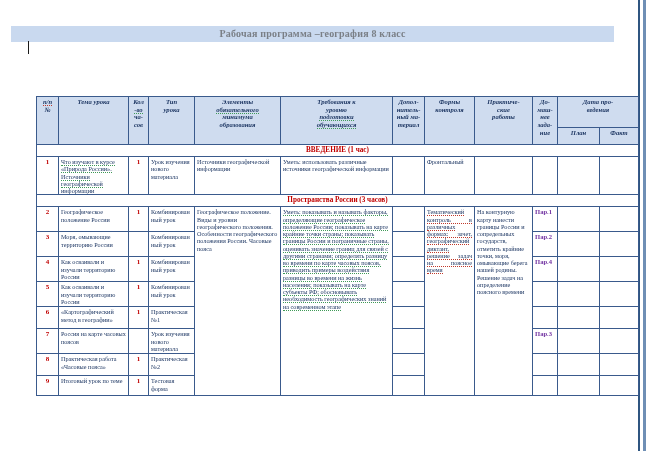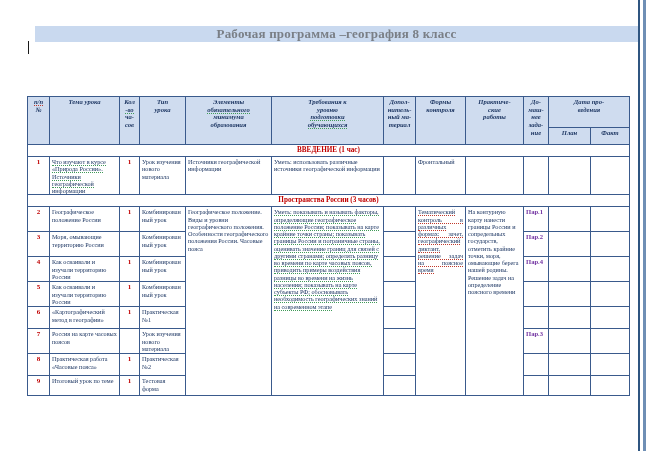--- a/index.html
+++ b/index.html
@@ -32,46 +32,46 @@
     position: absolute;
     top: 0; left: 646px;
     width: 4px; height: 451px;
     background: #ffffff;
   }
 
   
   .doc-title {
     position: absolute;
     top: 26px;
-    left: 35px;
+    left: 11px;
     width: 603px;
     height: 16px;
     background: #c9d9ef;
     color: #7a7f86;
-    font-size: 13px;
+    font-size: 10px;
     font-weight: bold;
     text-align: center;
     line-height: 16px;
     letter-spacing: .2px;
     white-space: nowrap;
   }
   .caret {
     position: absolute;
     top: 41px;
     left: 28px;
     width: 1px;
     height: 13px;
     background: #1a1a1a;
   }
 
   
   table.plan {
     position: absolute;
     top: 96px;
-    left: 27px;
+    left: 36px;
     width: 602px;
     border-collapse: collapse;
     table-layout: fixed;
     font-size: 6.2px;
     color: #1f3864;
     border-radius: 8px;
   }
   table.plan td, table.plan th {
     border: 1px solid #3a5a8c;
     vertical-align: top;

